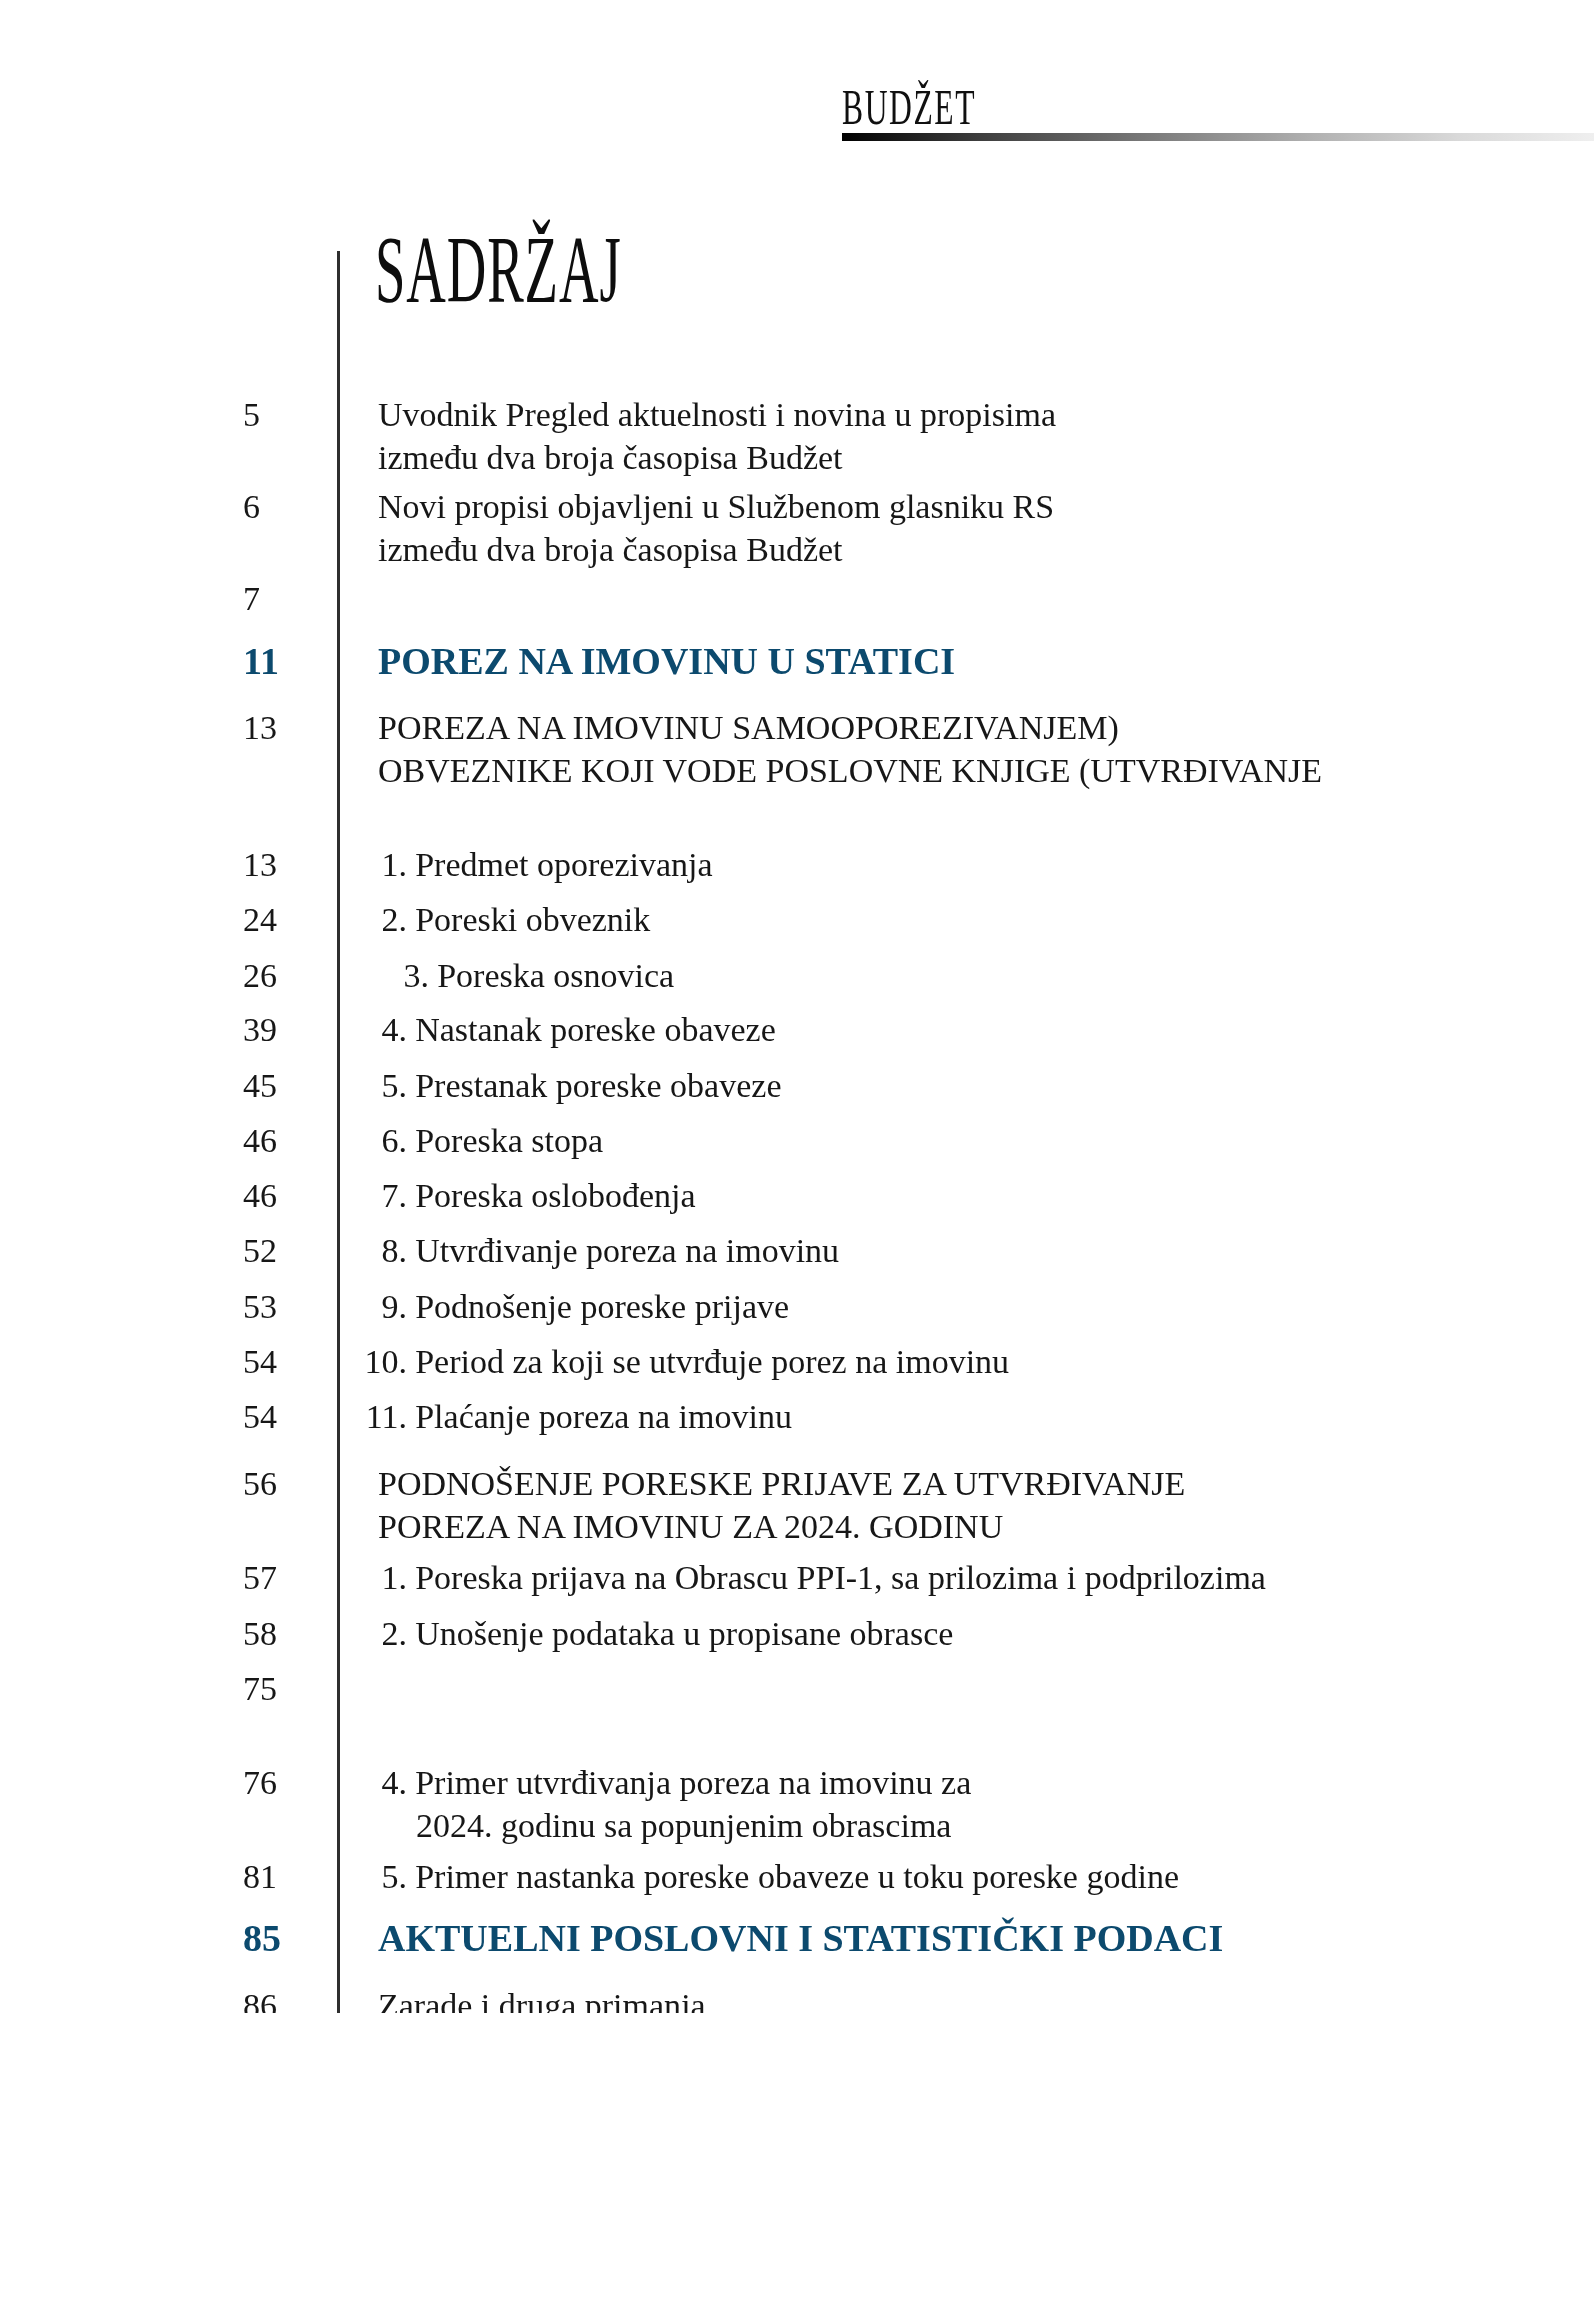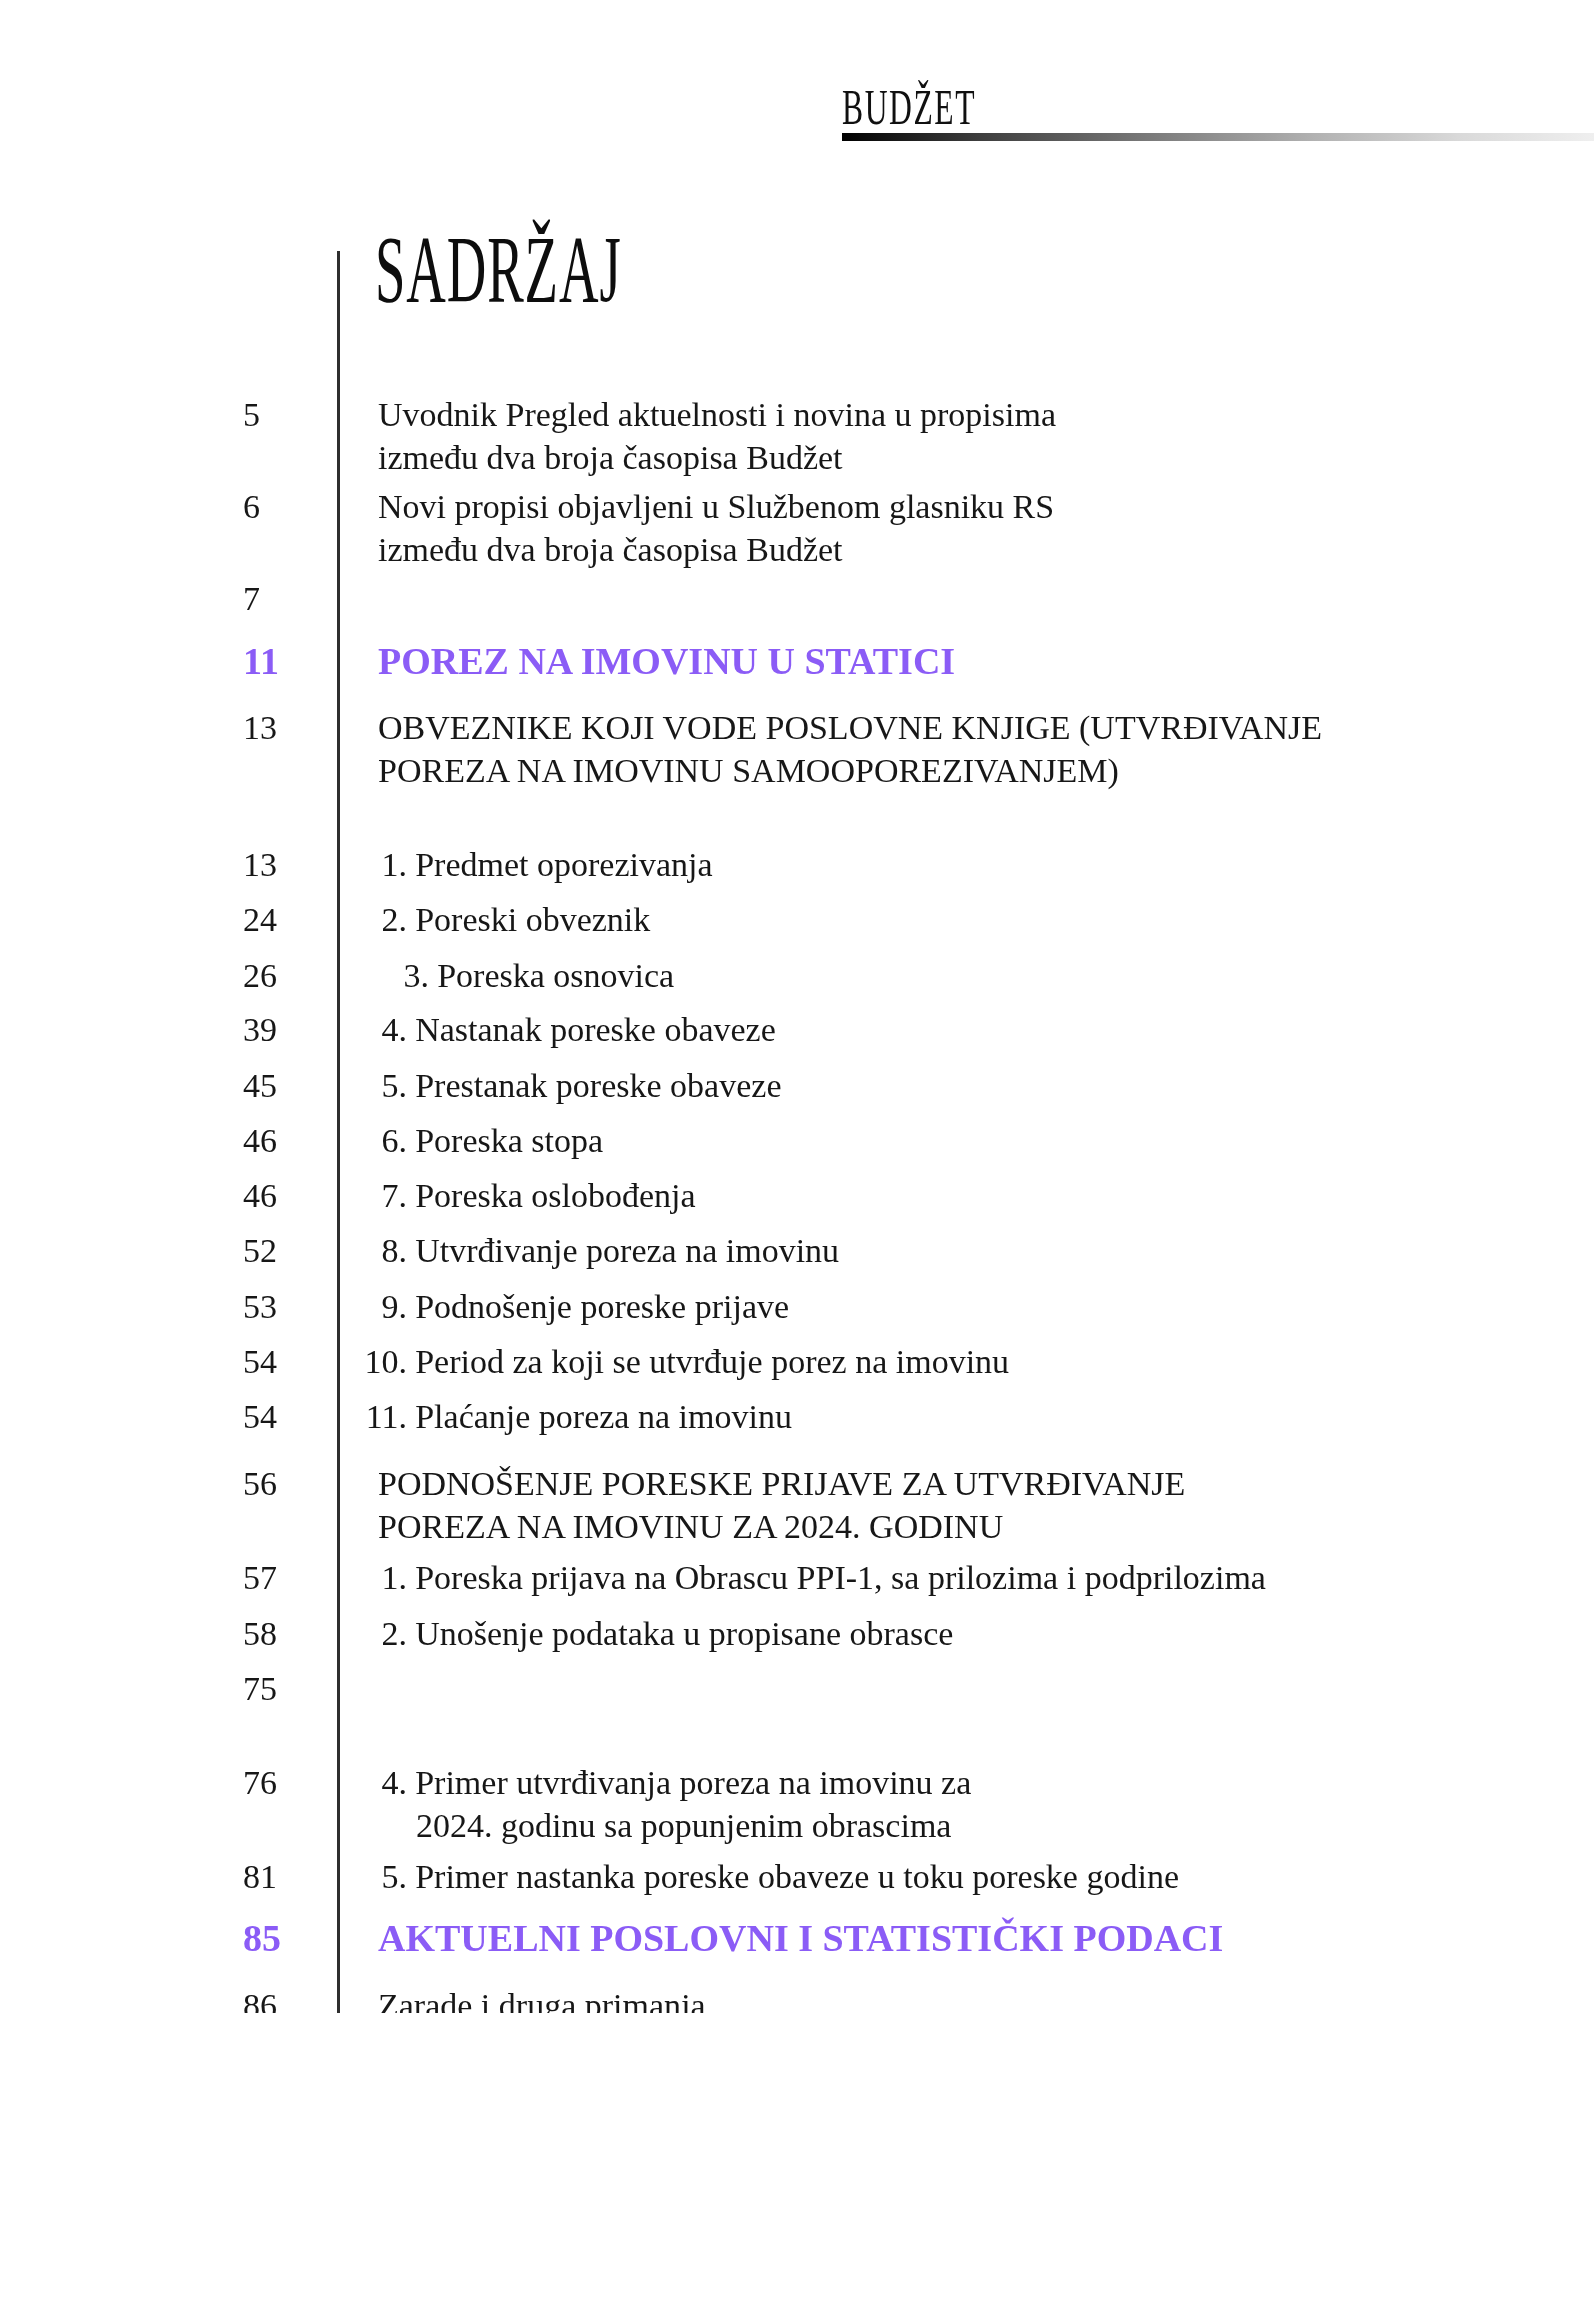--- a/index.html
+++ b/index.html
@@ -79,21 +79,21 @@
     display:inline-block;
     width:47px;
     text-align:right;
     margin-right:8.2px;
   }
   .subitem .line.cont{padding-left:56px;}
   .heading{
     font-size:38px;
     line-height:49px;
     font-weight:700;
-    color:#8b5cf6;
+    color:#0c4a6e;
   }
 </style>
 </head>
 <body>
 
 <div class="page">
 
   <div>
     <div class="brand">BUDŽET</div>
     <div class="rule"></div>
@@ -123,22 +123,22 @@
       </div>
       <div class="row heading" style="top: 637px;">
         <span class="pnum">11</span>
         <div class="txt">
           <div class="line">POREZ NA IMOVINU U STATICI</div>
         </div>
       </div>
       <div class="row section" style="top: 706px;">
         <span class="pnum">13</span>
         <div class="txt">
+          <div class="line cont">POREZA NA IMOVINU SAMOOPOREZIVANJEM)</div>
           <div class="line cont">OBVEZNIKE KOJI VODE POSLOVNE KNJIGE (UTVRĐIVANJE</div>
-          <div class="line cont">POREZA NA IMOVINU SAMOOPOREZIVANJEM)</div>
         </div>
       </div>
       <div class="row subitem" style="top: 843px;">
         <span class="pnum">13</span>
         <div class="txt">
           <div class="line"><span class="inum">1.</span><span>Predmet oporezivanja</span></div>
         </div>
       </div>
       <div class="row subitem" style="top: 898px;">
         <span class="pnum">24</span>

